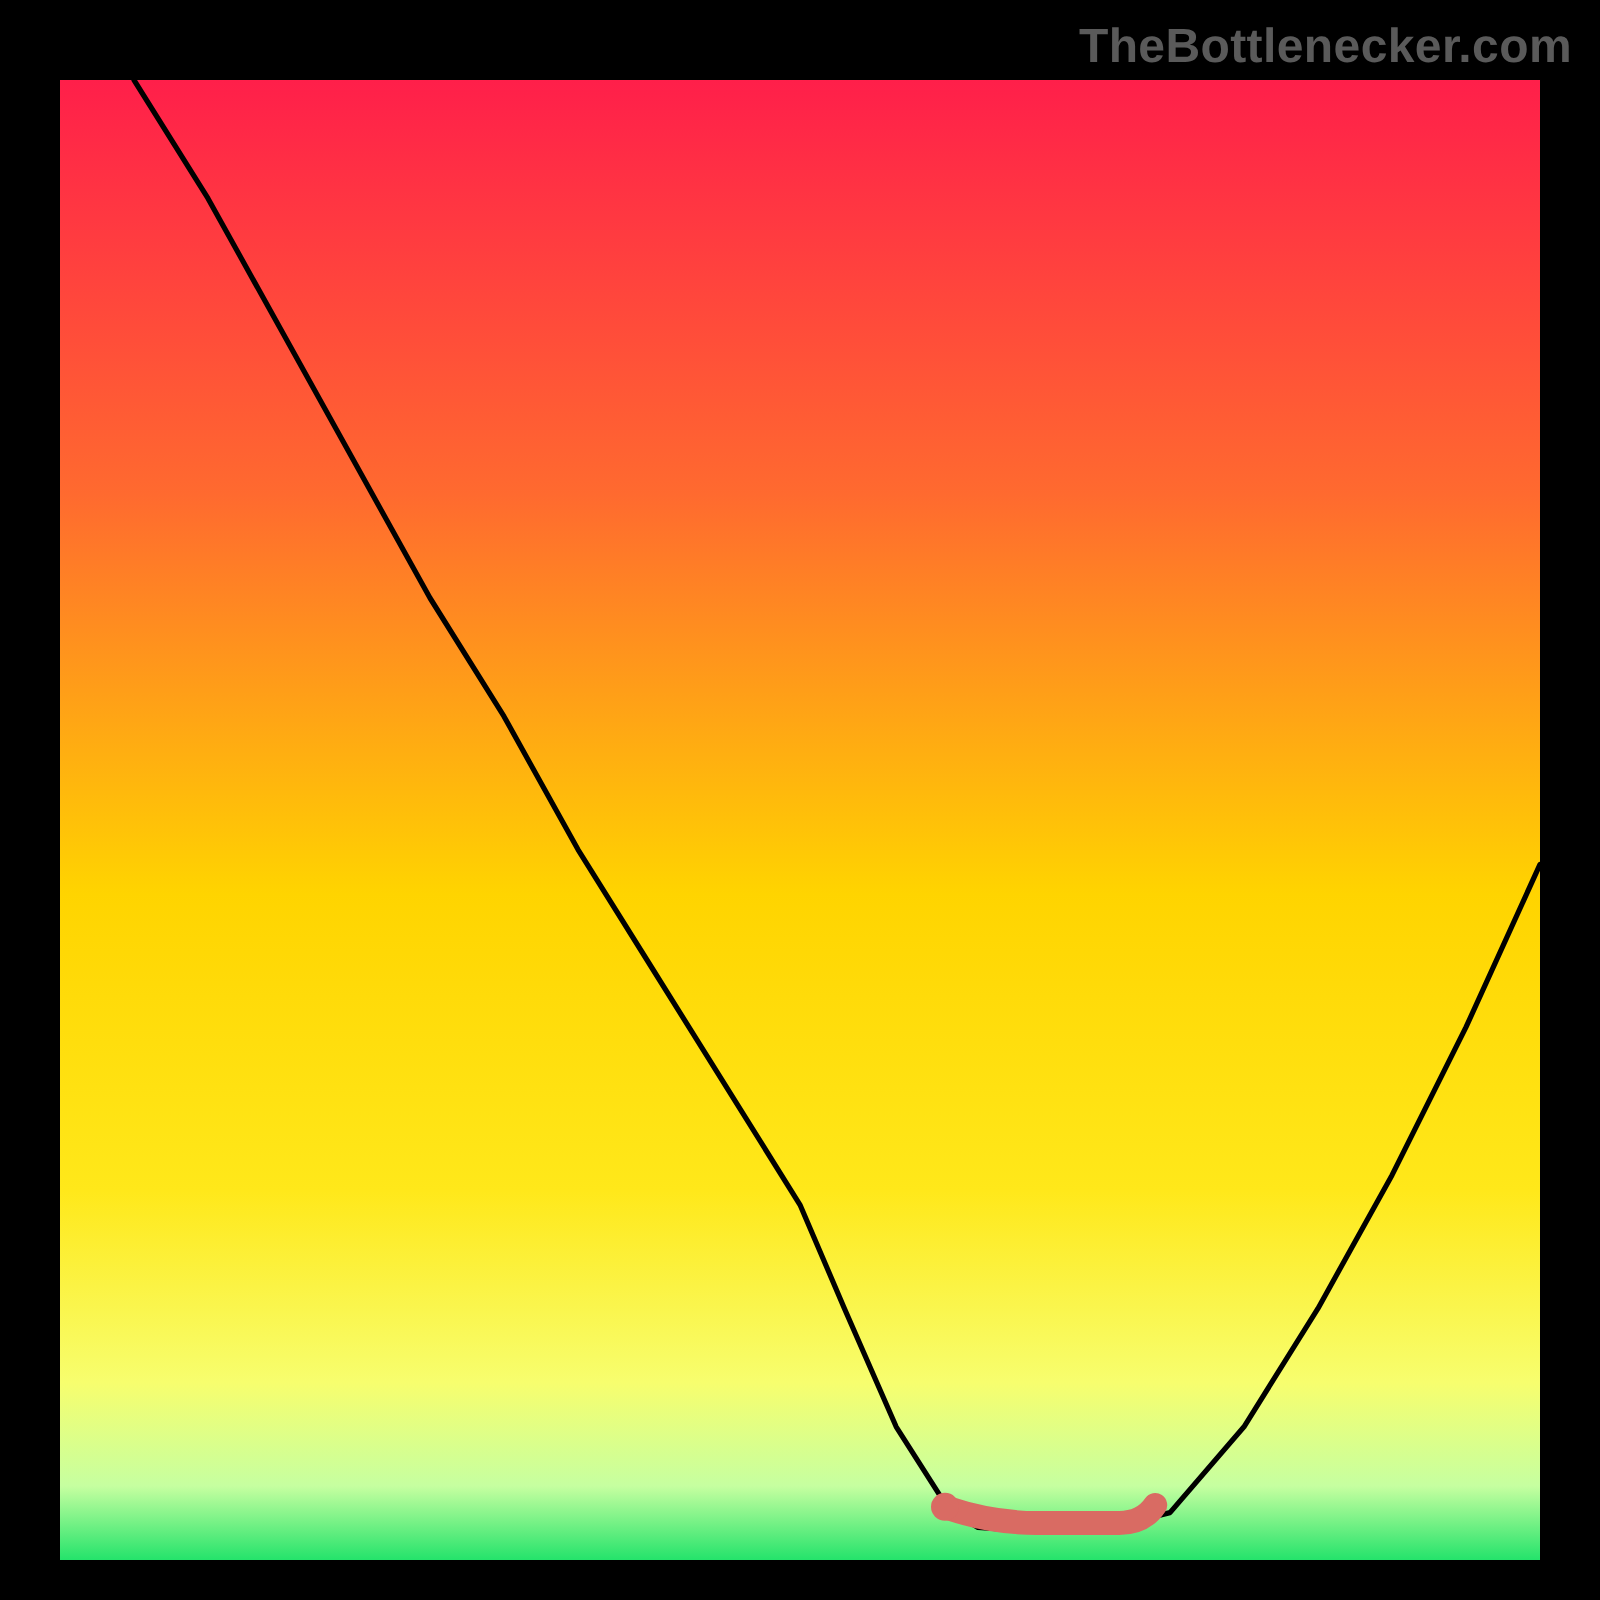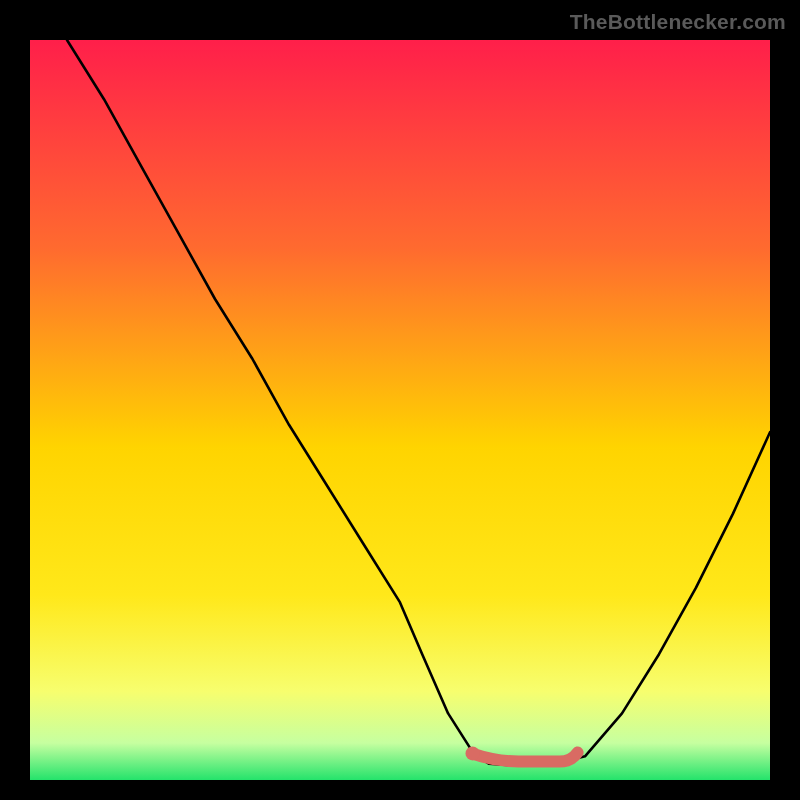--- a/index.html
+++ b/index.html
@@ -17,21 +17,21 @@
     top: 10px;
     width: 800px;
     height: 790px;
     background: #000;
   }
   .watermark {
     position: absolute;
     top: 0;
     right: 14px;
     color: #5a5a5a;
-    font-size: 21px;
+    font-size: 24px;
     font-weight: 600;
     letter-spacing: 0.2px;
     z-index: 50;
   }
   .plot {
     position: absolute;
     left: 30px;
     top: 30px;
     width: 740px;
     height: 740px;

